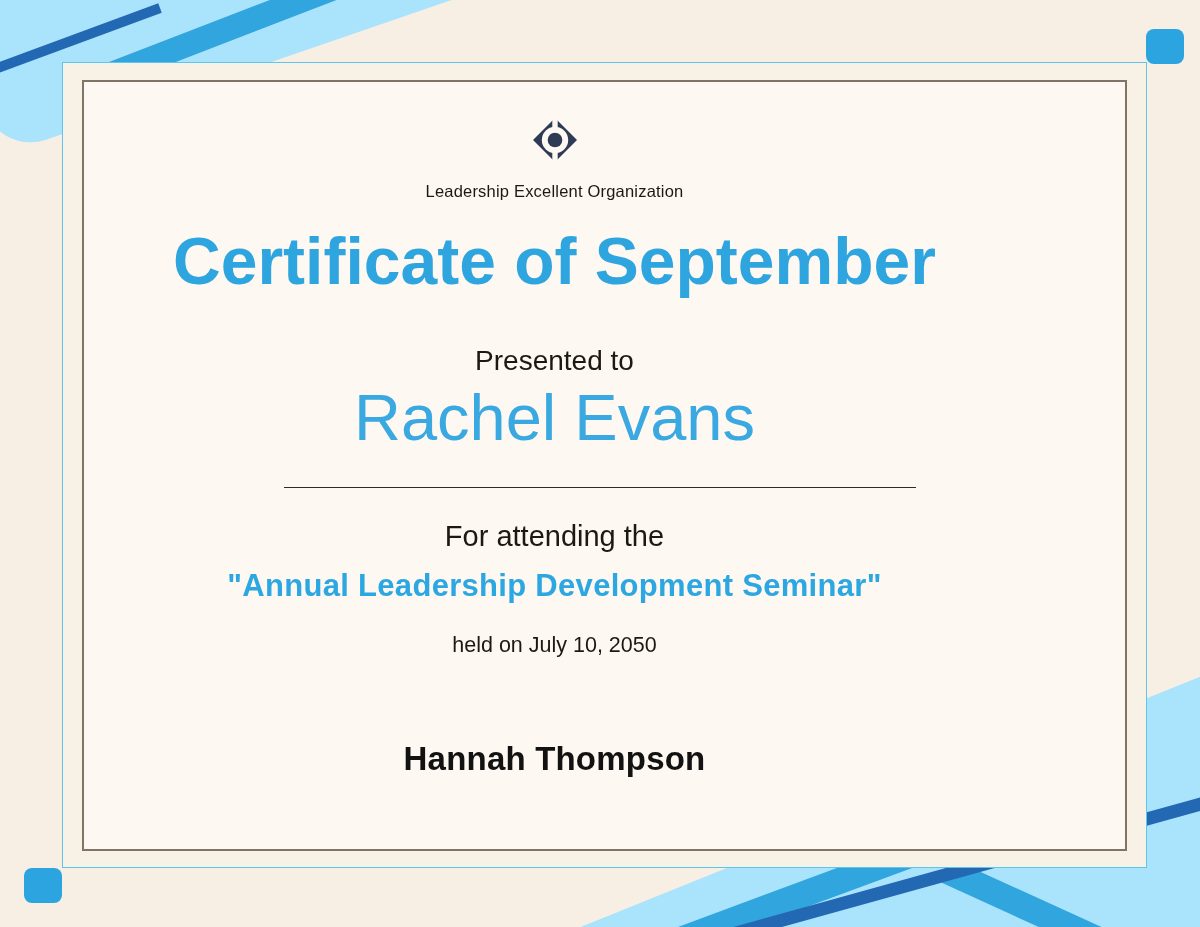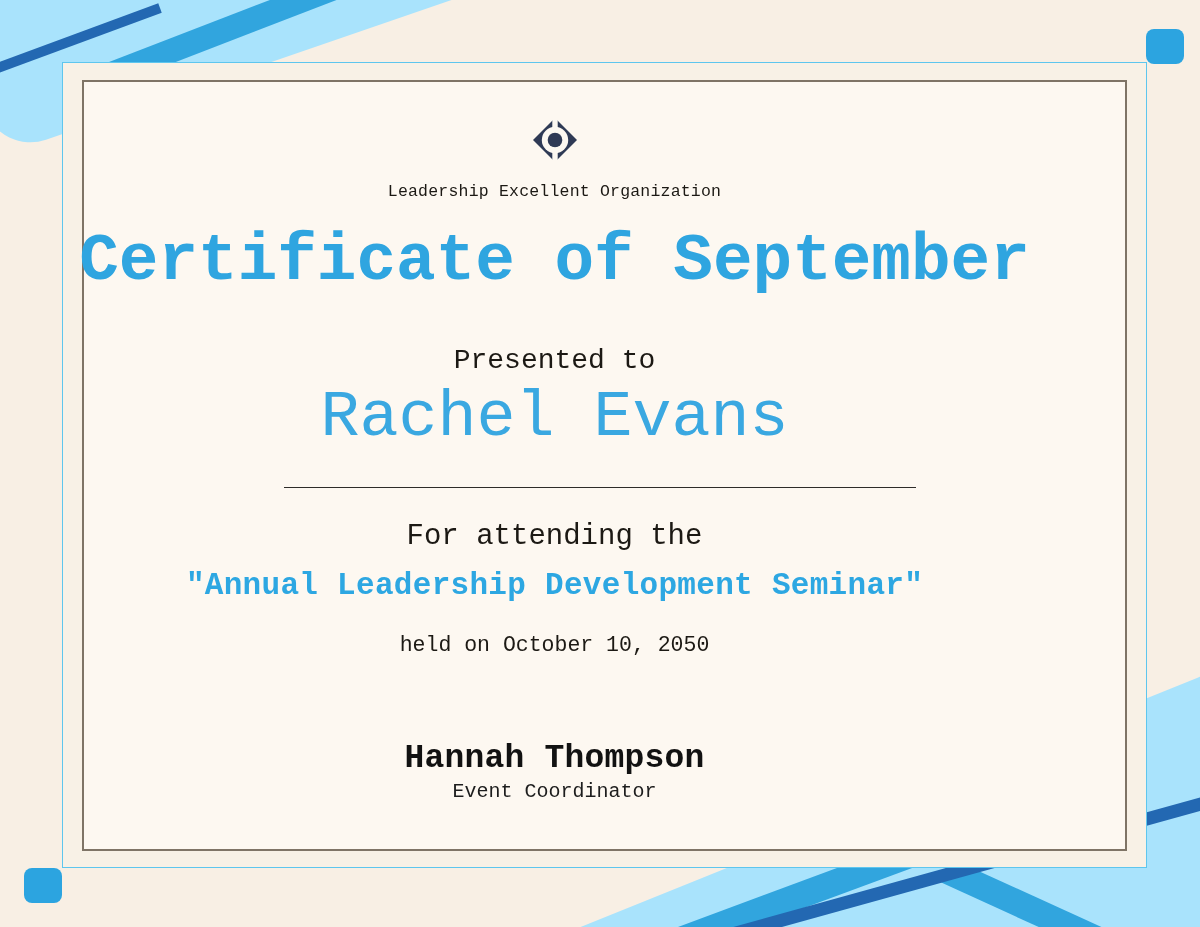--- a/index.html
+++ b/index.html
@@ -23,21 +23,21 @@
     background:var(--inner-cream,#fdf8f1);
     box-sizing:border-box;
   }
   .corner-square{
     position:absolute;width:38px;height:35px;border-radius:8px;
     background:var(--blue-square,#2ca4e0);
   }
   .corner-square.tr{left:1146px;top:29px;}
   .corner-square.bl{left:24px;top:868px;}
   .content{position:absolute;left:0;top:0;width:1200px;height:927px;}
-  .centered{position:absolute;left:0;width:1109px;text-align:center;line-height:1.08;font-family:Liberation Mono, monospace;}
+  .centered{position:absolute;left:0;width:1109px;text-align:center;line-height:1.08;}
   .logo-wrap{top:118px;}
   .org-name{top:183px;font-size:16.5px;color:var(--ink,#1c1914);letter-spacing:.2px;}
   .cert-title{
     top:226px;font-size:66px;font-weight:bold;
     color:var(--blue-title,#2fa5e0);letter-spacing:0px;
   }
   .presented{top:346px;font-size:28px;color:var(--ink,#1c1914);}
   .recipient{top:383px;font-size:65px;font-weight:normal;color:var(--blue-name,#3aa8e1);}
   .name-line{
     position:absolute;left:284px;top:487px;width:632px;height:0;
@@ -96,20 +96,19 @@
     <div class="centered presented">Presented to</div>
 
     <div class="centered recipient">Rachel Evans</div>
 
     <div class="name-line"></div>
 
     <div class="centered attending">For attending the</div>
 
     <div class="centered event-name">"Annual Leadership Development Seminar"</div>
 
-    <div class="centered event-date">held on October 10, 2050</div>
+    <div class="centered event-date">held on July 10, 2050</div>
 
     <div class="centered signer-name">Hannah Thompson</div>
 
-    <div class="centered signer-role">Event Coordinator</div>
 
   </div>
 </div>
 
 </body></html>

